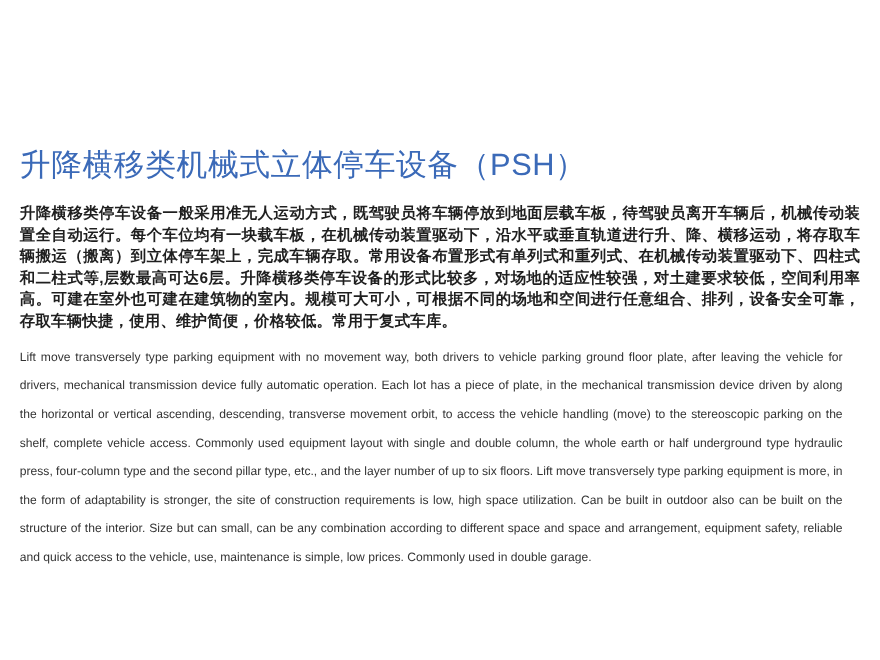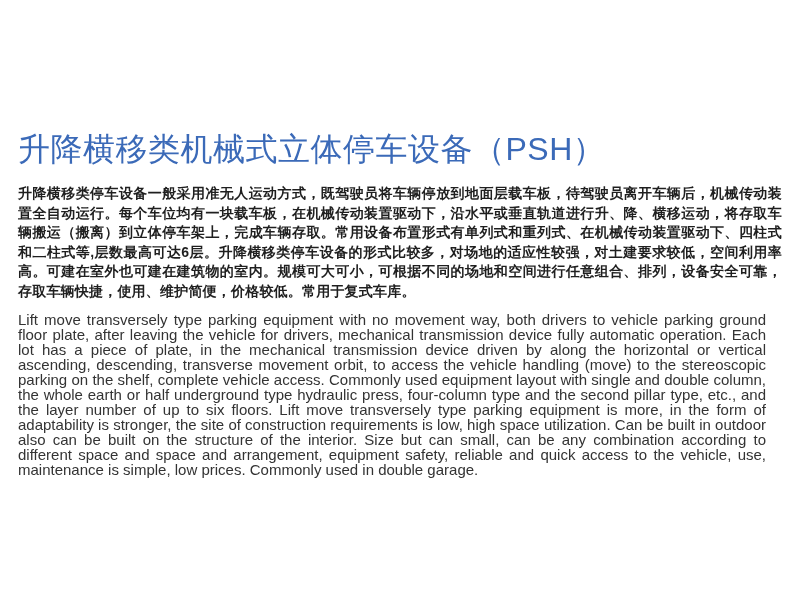--- a/index.html
+++ b/index.html
@@ -12,39 +12,39 @@
     width: 800px;
     height: 600px;
     background: var(--bg, #ffffff);
     overflow: hidden;
     font-family: "Liberation Sans", "DejaVu Sans", sans-serif;
     box-sizing: border-box;
     padding: 133px 18px 0 18px;
   }
   .page-title {
     margin: 0;
-    font-size: 32px;
+    font-size: 28px;
     line-height: 33px;
     font-weight: 400;
     color: var(--title-blue, #3b6ab8);
     letter-spacing: 0.5px;
   }
   .para-zh {
     margin: 18px 0 0 0;
     font-size: 14px;
     line-height: 19.5px;
     font-weight: 700;
     color: var(--zh-text, #1f1f1f);
     text-align: justify;
     letter-spacing: 0.2px;
   }
   .para-en {
     margin: 11px 16px 0 0;
-    font-size: 15px;
-    line-height: 15px;
+    font-size: 11px;
+    line-height: 26px;
     font-weight: 400;
     color: var(--en-text, #333333);
     text-align: justify;
   }
 </style>
 </head>
 <body>
 
 <div class="page">
   <h1 class="page-title">升降横移类机械式立体停车设备（PSH）</h1>

